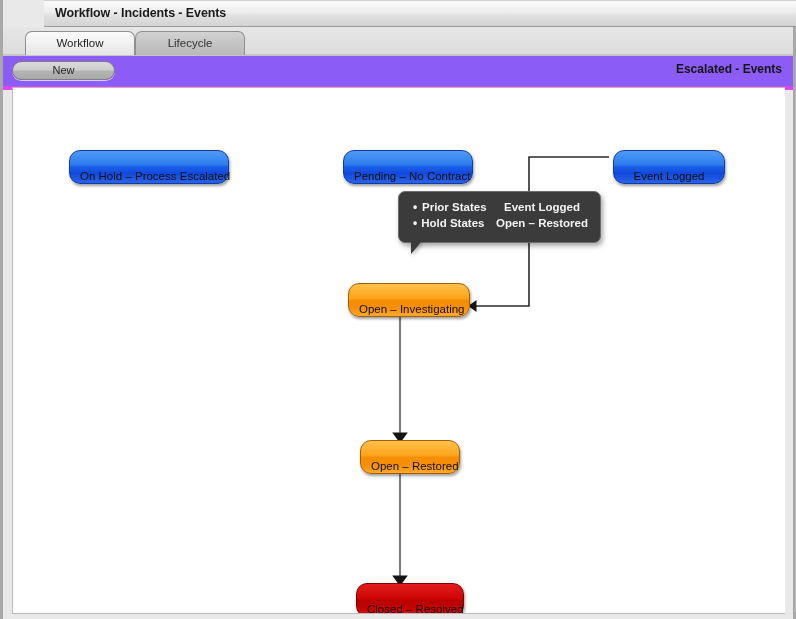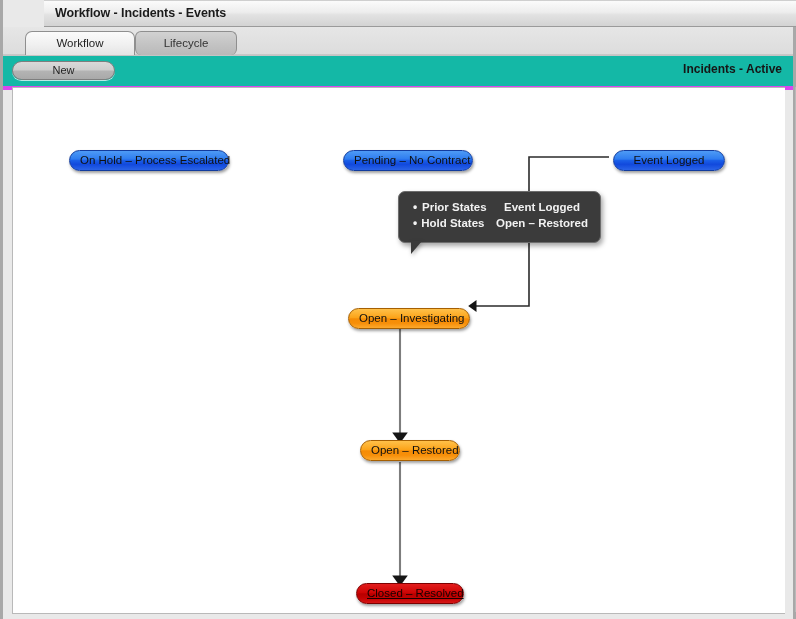--- a/index.html
+++ b/index.html
@@ -84,39 +84,39 @@
     background: linear-gradient(to bottom, #fbfbfb 0%, #f0f0f0 55%, #e4e4e4 100%);
     color: #222;
     z-index: 3;
   }
   .tab.inactive {
     background: linear-gradient(to bottom, #d2d2d2 0%, #c4c4c4 50%, #b9b9b9 100%);
     color: #333;
     z-index: 2;
   }
   #tab-workflow { left: 22px; width: 110px; }
-  #tab-lifecycle { left: 132px; width: 102px; border-radius: 6px; }
+  #tab-lifecycle { left: 132px; width: 110px; }
 
   .tabstrip-underline {
     position: absolute;
     left: 3px;
     top: 54px;
     width: 790px;
     height: 4px;
     background: linear-gradient(to bottom, #c9c9c9, #bdbdbd);
   }
 
   
   .toolbar {
     position: absolute;
     left: 3px;
     top: 56px;
     width: 790px;
     height: 30px;
-    background: #14b8a6;
+    background: #8b5cf6;
     border-bottom: 4px solid #d946ef;
   }
   .btn-new {
     position: absolute;
     left: 9px;
     top: 5px;
     width: 103px;
     height: 19px;
     box-sizing: border-box;
     border: 1px solid #7e7e7e;
@@ -177,21 +177,21 @@
     border-radius: 11px;
     font-size: 11.5px;
     color: #101010;
     text-align: center;
     white-space: nowrap;
     cursor: pointer;
     user-select: none;
     border: 1px solid rgba(0,0,0,0.45);
     box-shadow: 1px 2px 3px rgba(0,0,0,0.38);
     z-index: 5;
-    padding: 0 10px;
+    padding: 16px 10px;
   }
   .node.blue {
     background: linear-gradient(to bottom, #4e9bf5 0%, #2f7df0 42%, #1a5fe8 50%, #1149dd 70%, #2a63e8 100%);
     border-color: #123c9e;
   }
   .node.orange {
     background: linear-gradient(to bottom, #ffc14a 0%, #fca41a 45%, #f58c06 52%, #f78f09 75%, #fda92c 100%);
     border-color: #a55f02;
   }
   .node.red {
@@ -271,21 +271,21 @@
   </div>
 
   <div class="tabstrip">
     <div id="tab-workflow" class="tab active">Workflow</div>
     <div id="tab-lifecycle" class="tab inactive">Lifecycle</div>
   </div>
   <div class="tabstrip-underline"></div>
 
   <div class="toolbar">
     <div class="btn-new">New</div>
-    <div class="page-title">Incidents - Active</div>
+    <div class="page-title">Escalated - Events</div>
   </div>
 
   <div class="canvas">
     <div class="diagram" id="diagram-layer">
 
       <svg viewBox="0 0 772 525">
         <defs>
           <marker id="arrow-down" markerWidth="9" markerHeight="9" refX="2.2" refY="4.5" orient="auto" markerUnits="strokeWidth">
             <path d="M0,0.8 L5.2,4.5 L0,8.2 z" fill="#151515"></path>
           </marker>
@@ -304,21 +304,21 @@
 
         <g>
           <path d="M 387 374 L 387 492" fill="none" stroke="#7d7d7d" stroke-width="2.1" marker-end="url(#arrow-down)"></path>
         </g>
       </svg>
 
       <div id="node-host">
           <div class="node blue" style="left: 56px; top: 62px; width: 160px;">On Hold – Process Escalated</div>
           <div class="node blue" style="left: 330px; top: 62px; width: 130px;">Pending – No Contract</div>
           <div class="node blue" style="left: 600px; top: 62px; width: 112px;">Event Logged</div>
-          <div class="node orange" style="left: 335px; top: 220px; width: 122px;">Open – Investigating</div>
+          <div class="node orange" style="left: 335px; top: 195px; width: 122px;">Open – Investigating</div>
           <div class="node orange" style="left: 347px; top: 352px; width: 100px;">Open – Restored</div>
           <div class="node red" style="left: 343px; top: 495px; width: 108px; text-decoration: underline;">Closed – Resolved</div>
         </div>
 
       <div class="tooltip" id="sla-tooltip" style="left:385px; top:103px; width:203px;">
         <div class="tooltip-row">
           <span class="tt-bullet">•</span>
           <span class="tt-label">Prior States</span>
           <span class="tt-value">Event Logged</span>
         </div>

